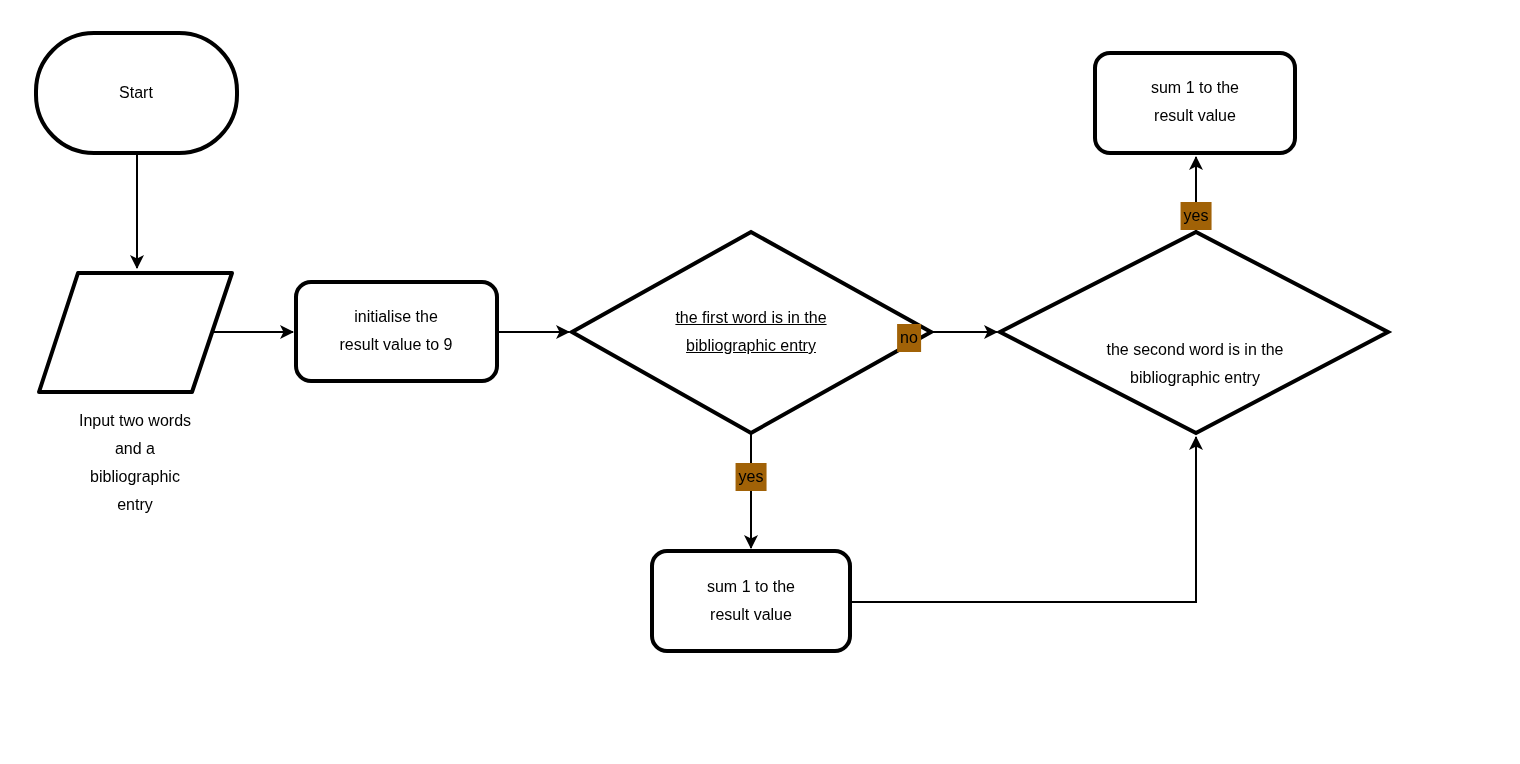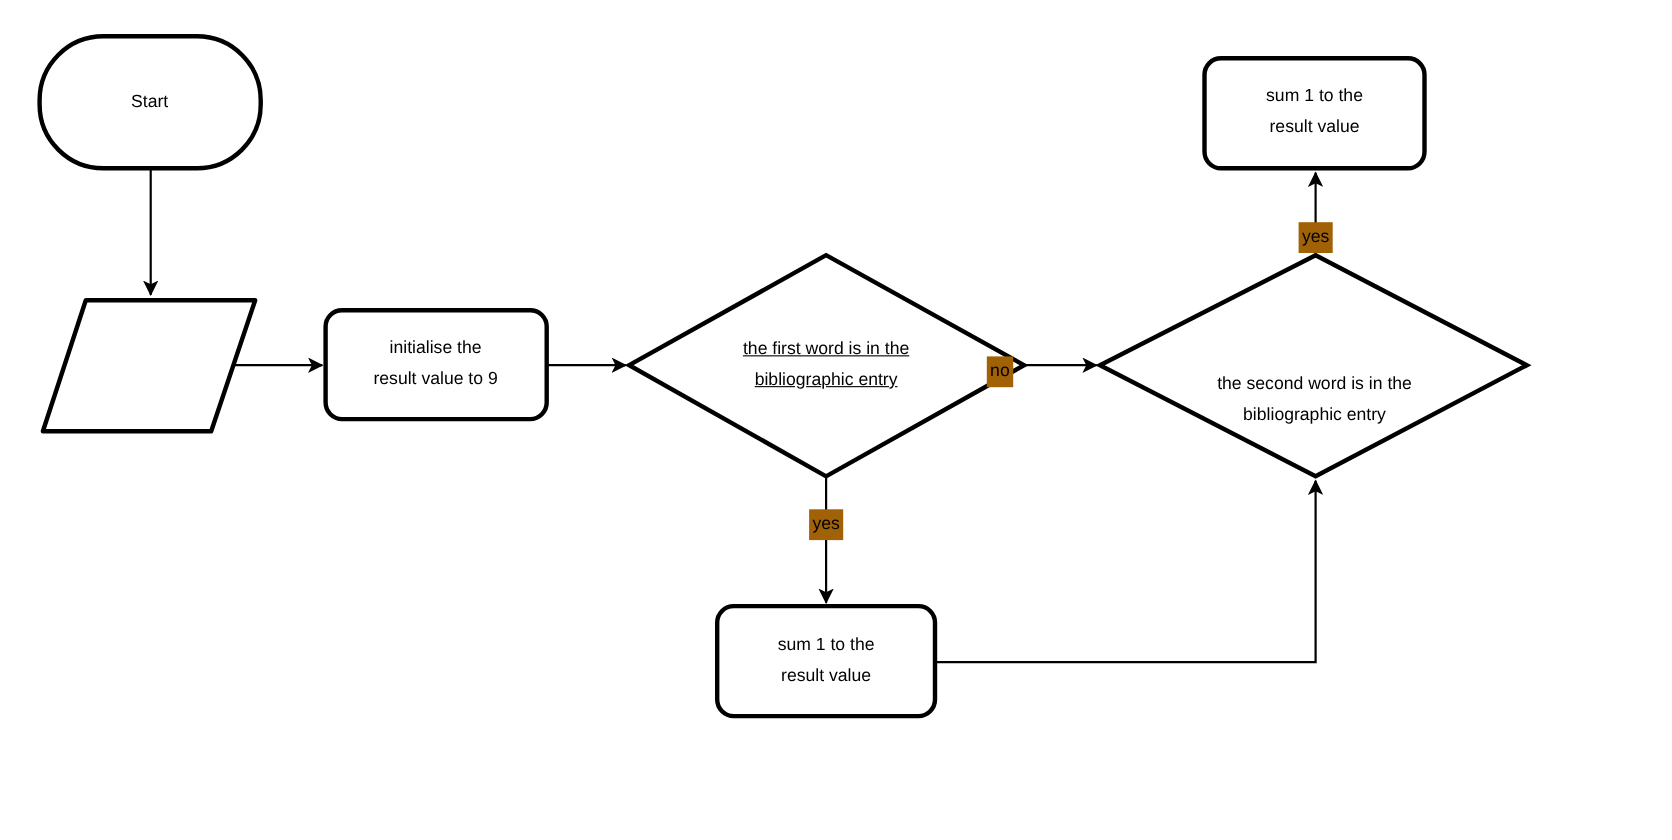--- a/index.html
+++ b/index.html
@@ -65,20 +65,24 @@
 
     <polygon points="1000,332 1196,232 1388,332 1196,433" fill="#ffffff" stroke="#000000" stroke-width="4"></polygon>
 
     <rect x="652" y="551" width="198" height="100" rx="15" ry="15" fill="#ffffff" stroke="#000000" stroke-width="4"></rect>
 
     <rect x="1095" y="53" width="200" height="100" rx="15" ry="15" fill="#ffffff" stroke="#000000" stroke-width="4"></rect>
   </svg>
 
   <div class="label" style="left:136px; top:93px; width:160px;">Start</div>
 
+  <div class="label" style="left:135px; top:463px; width:230px;">Input two words
+and a
+bibliographic
+entry</div>
 
   <div class="label" style="left:396px; top:331px; width:190px;">initialise the
 result value to 9</div>
 
   <div class="label" style="left:751px; top:332px; width:300px;text-decoration:underline;">the first word is in the
 bibliographic entry</div>
 
   <div class="label" style="left:1195px; top:332px; width:340px;margin-top:32px;">the second word is in the
 bibliographic entry</div>
 

